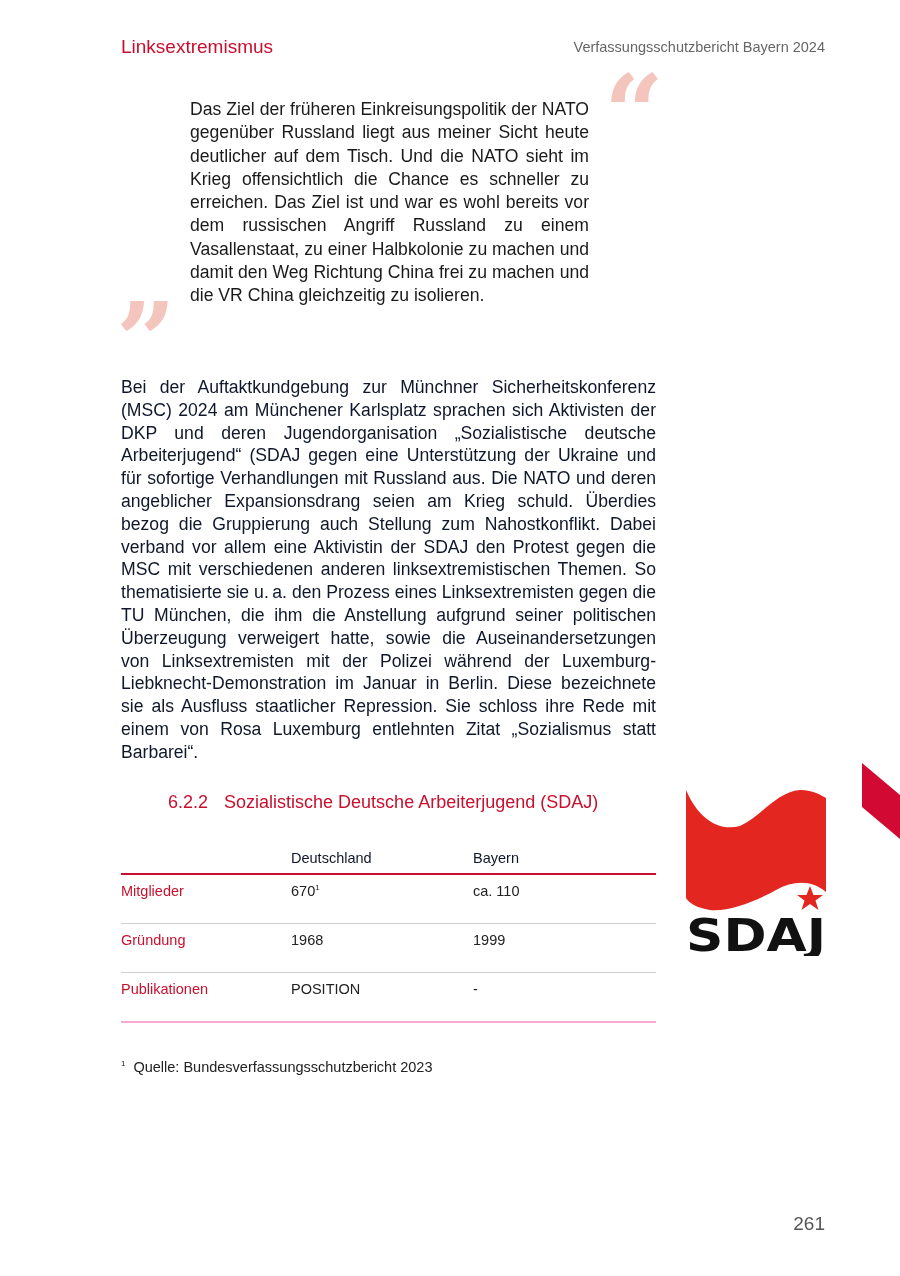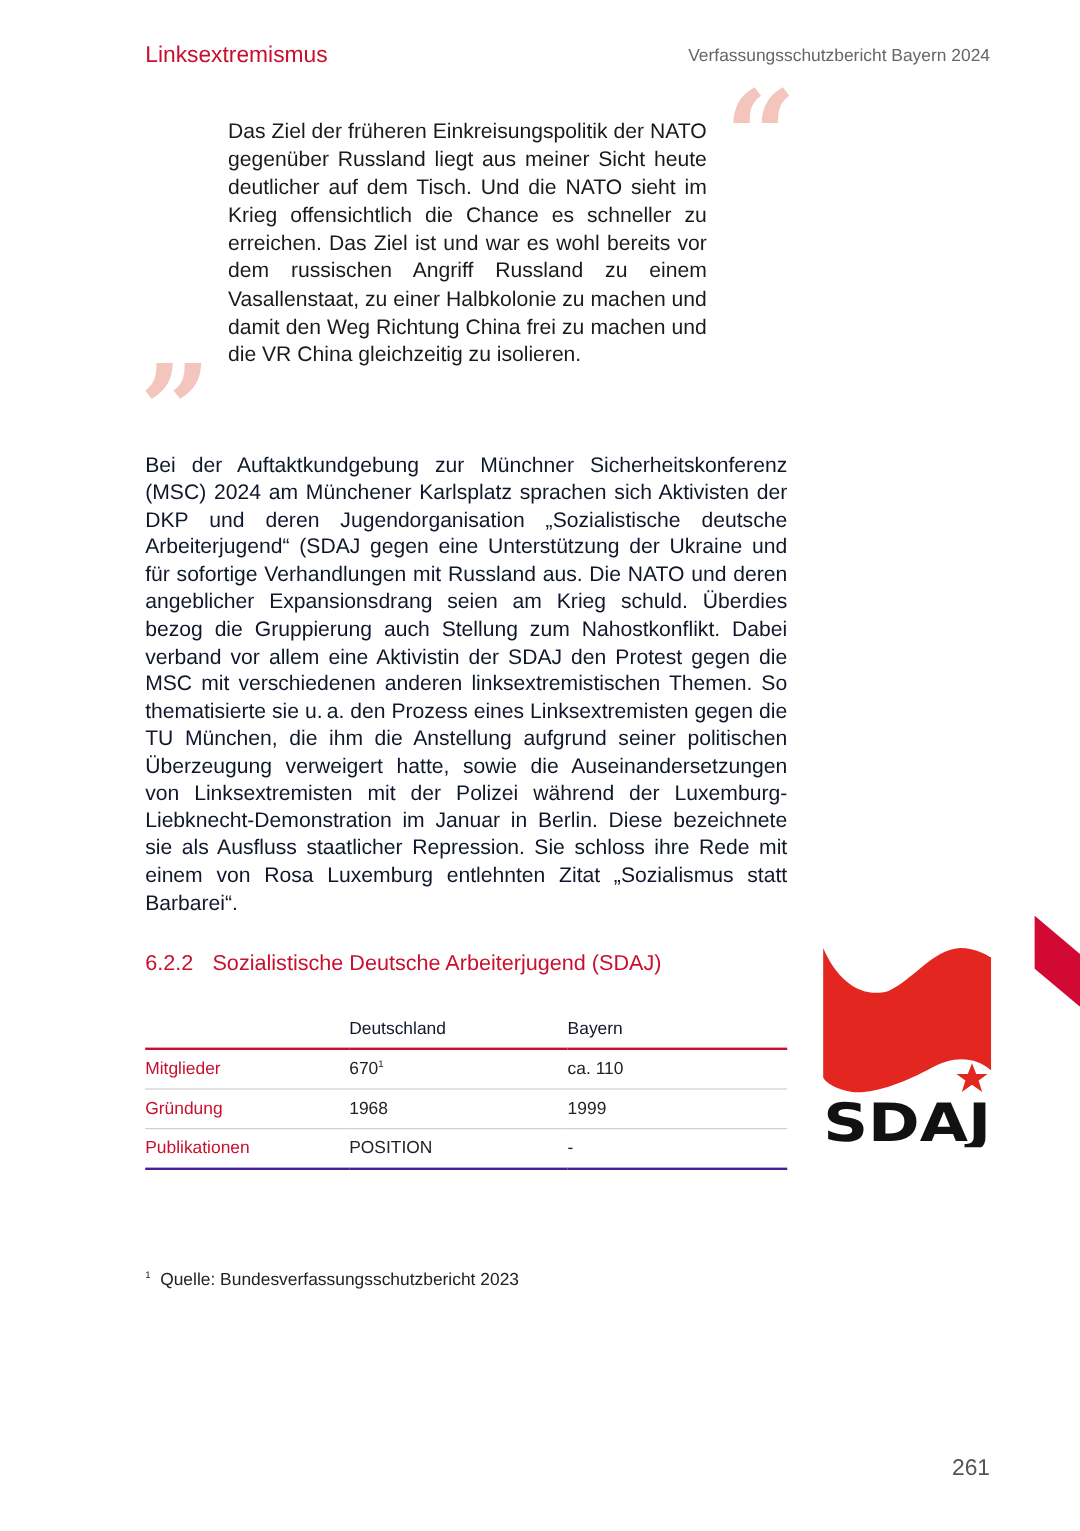--- a/index.html
+++ b/index.html
@@ -26,34 +26,34 @@
     font-size: 17.6px; line-height: 23.3px; color: #1a1a1a;
     text-align: justify; hyphens: manual;
   }
   .body-text {
     position: absolute; left: 121px; top: 376px; width: 535px;
     font-size: 17.6px; line-height: 22.8px; color: #0f172a; text-align: justify;
   }
   .section-heading {
     position: absolute; left: 121px; top: 792px; font-size: 18px; color: #c8102e;
   }
-  .section-heading .num { margin-right: 16px; }
+  .section-heading .num { margin-right: 16px; margin-left: 47px; }
   table.facts {
     position: absolute; left: 121px; top: 845px; width: 535px; border-collapse: collapse;
     font-size: 14.5px;
   }
   table.facts th {
     text-align: left; font-weight: normal; color: #0f172a; padding: 5px 0 7px 0;
     border-bottom: 2px solid #c8102e;
     margin-top: 15px;
   }
-  table.facts td { padding: 7px 0 7px 0; height: 18px; color: #222; border-bottom: 1.5px solid #cfcfcf; }
+  table.facts td { padding: 7px 0 23px 0; height: 18px; color: #222; border-bottom: 1.5px solid #cfcfcf; }
   table.facts td.label { color: #c8102e; width: 170px; }
   table.facts td.de { width: 182px; }
-  table.facts tr:last-child td { border-bottom: 2px solid #4c1d95; }
+  table.facts tr:last-child td { border-bottom: 2px solid #f9a8d4; }
   sup { font-size: 8px; vertical-align: super; line-height: 0; }
   .footnote {
     position: absolute; left: 121px; top: 1059px; font-size: 14.5px; color: #222;
   }
   .footnote sup { margin-right: 8px; }
   .page-number {
     position: absolute; right: 75px; top: 1213px; font-size: 19px; color: #555;
   }
   .side-tab { position: absolute; left: 862px; top: 763px; }
   .logo { position: absolute; left: 684px; top: 788px; width: 142px; height: 168px; }

